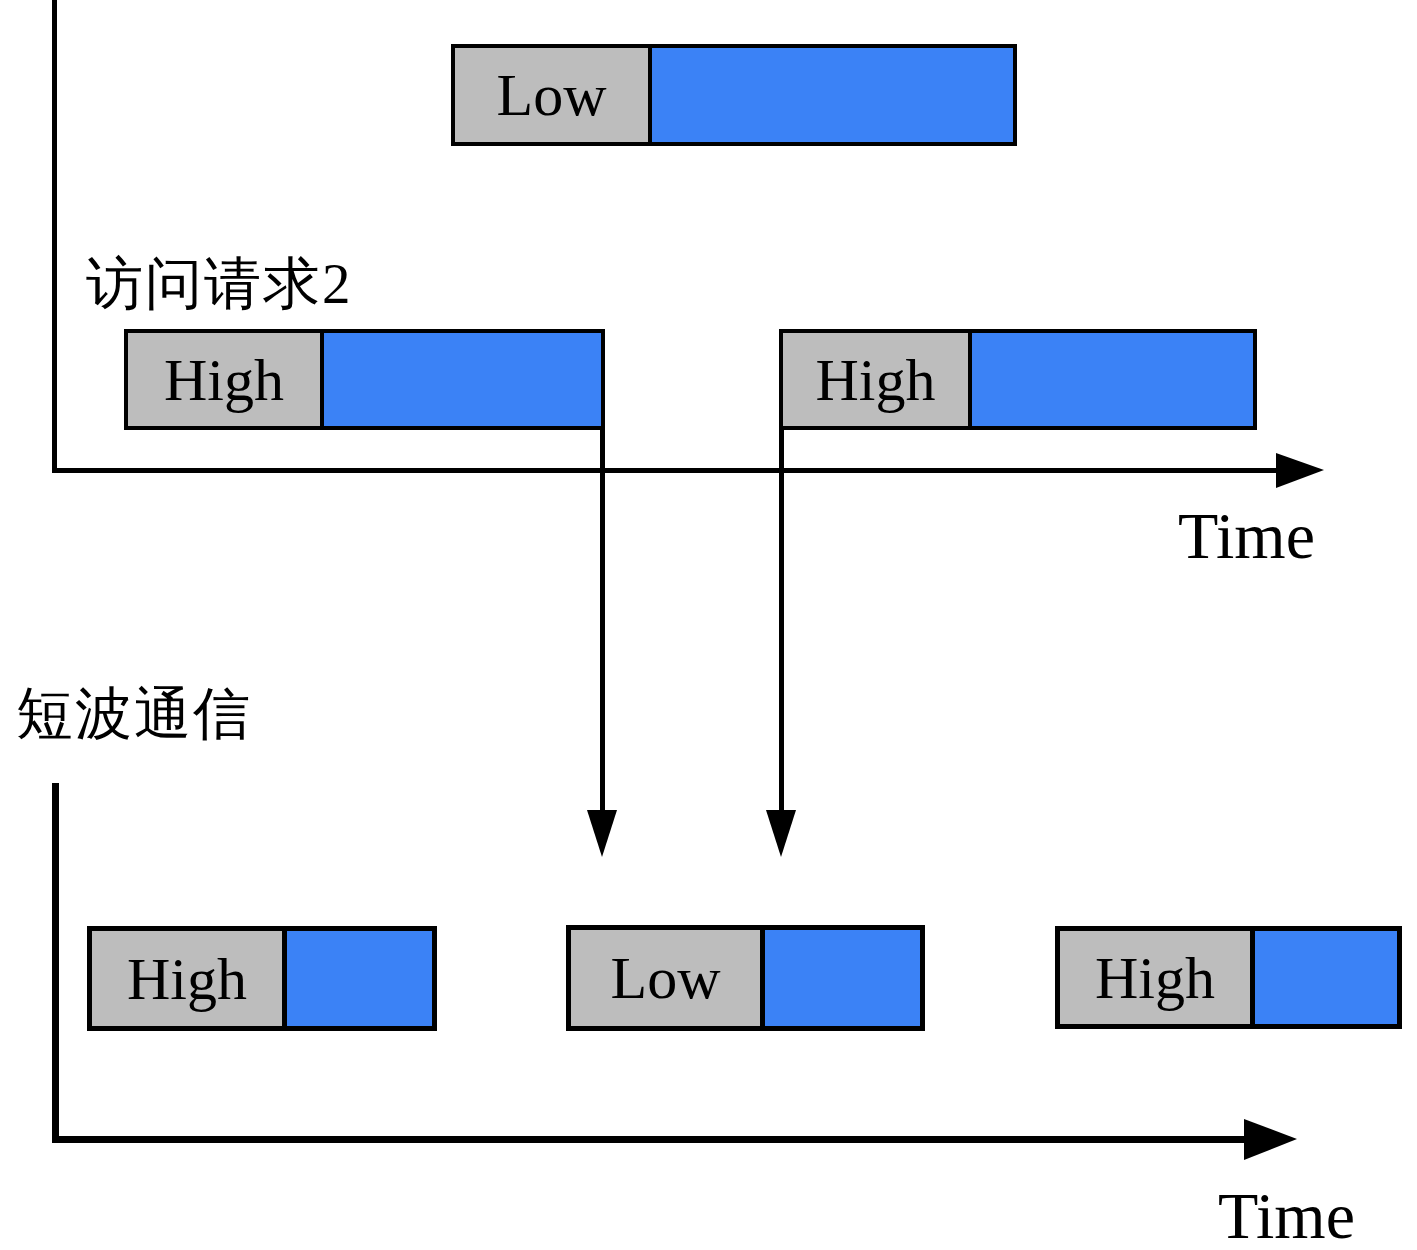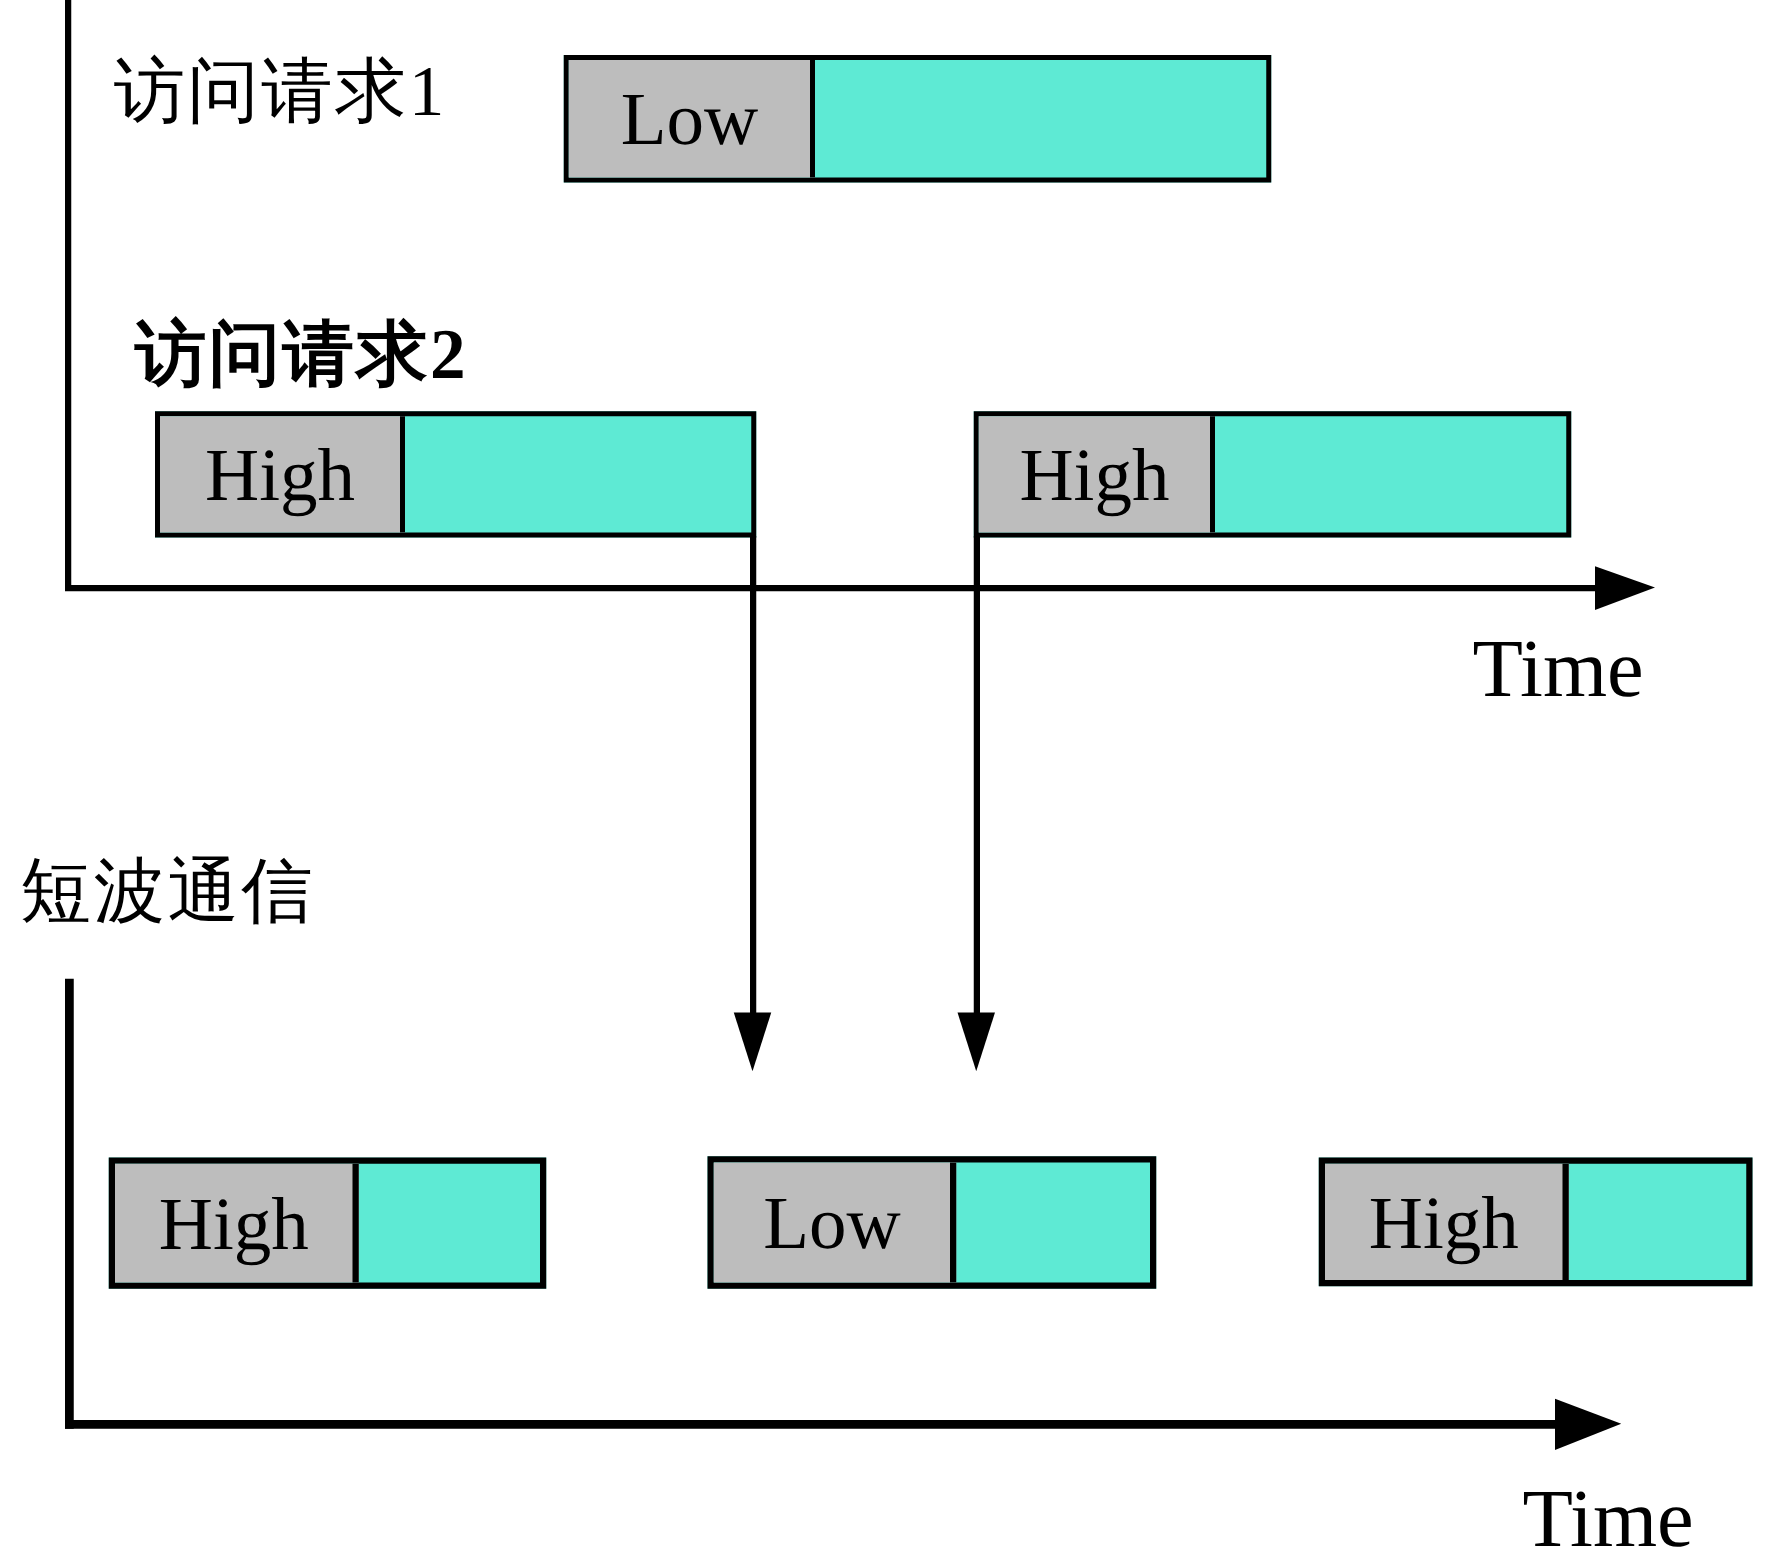--- a/index.html
+++ b/index.html
@@ -16,21 +16,21 @@
     font-family: "Liberation Serif", "DejaVu Serif", serif;
     color: #000000;
   }
   .line {
     position: absolute;
     background: #000000;
   }
   .bar {
     position: absolute;
     box-sizing: border-box;
-    background: #5eead4;
+    background: #3b82f6;
     border: 4px solid #000000;
     display: flex;
     align-items: stretch;
   }
   .bar.thick {
     border-width: 5px;
   }
   .seg {
     background: #bdbdbd;
     border-right: 4px solid #000000;
@@ -79,29 +79,28 @@
 </style>
 </head>
 <body>
 
 <div class="canvas">
 
   <div class="line" style="left:52px; top:0; width:5px; height:471px;"></div>
   <div class="line" style="left:52px; top:468px; width:1224px; height:5px;"></div>
   <div class="tri-right" style="left:1276px; top:453px; border-top-width:17px; border-bottom-width:18px; border-left-width:48px;"></div>
 
-  <div class="cjk-label" style="left:91px; top:44px;">访问请求1</div>
 
   <div class="bar" style="left:451px; top:44px; width:566px; height:102px;">
     <div class="seg" style="width:193px;">
       <span class="seg-label">Low</span>
     </div>
   </div>
 
-  <div class="cjk-label" style="left:108px; top:254px;font-weight:bold;">访问请求2</div>
+  <div class="cjk-label" style="left:86px; top:254px;">访问请求2</div>
 
   <div class="bar" style="left:124px; top:329px; width:481px; height:101px;">
     <div class="seg" style="width:192px;">
       <span class="seg-label">High</span>
     </div>
   </div>
 
   <div class="bar" style="left:779px; top:329px; width:478px; height:101px;">
     <div class="seg" style="width:185px;">
       <span class="seg-label">High</span>

